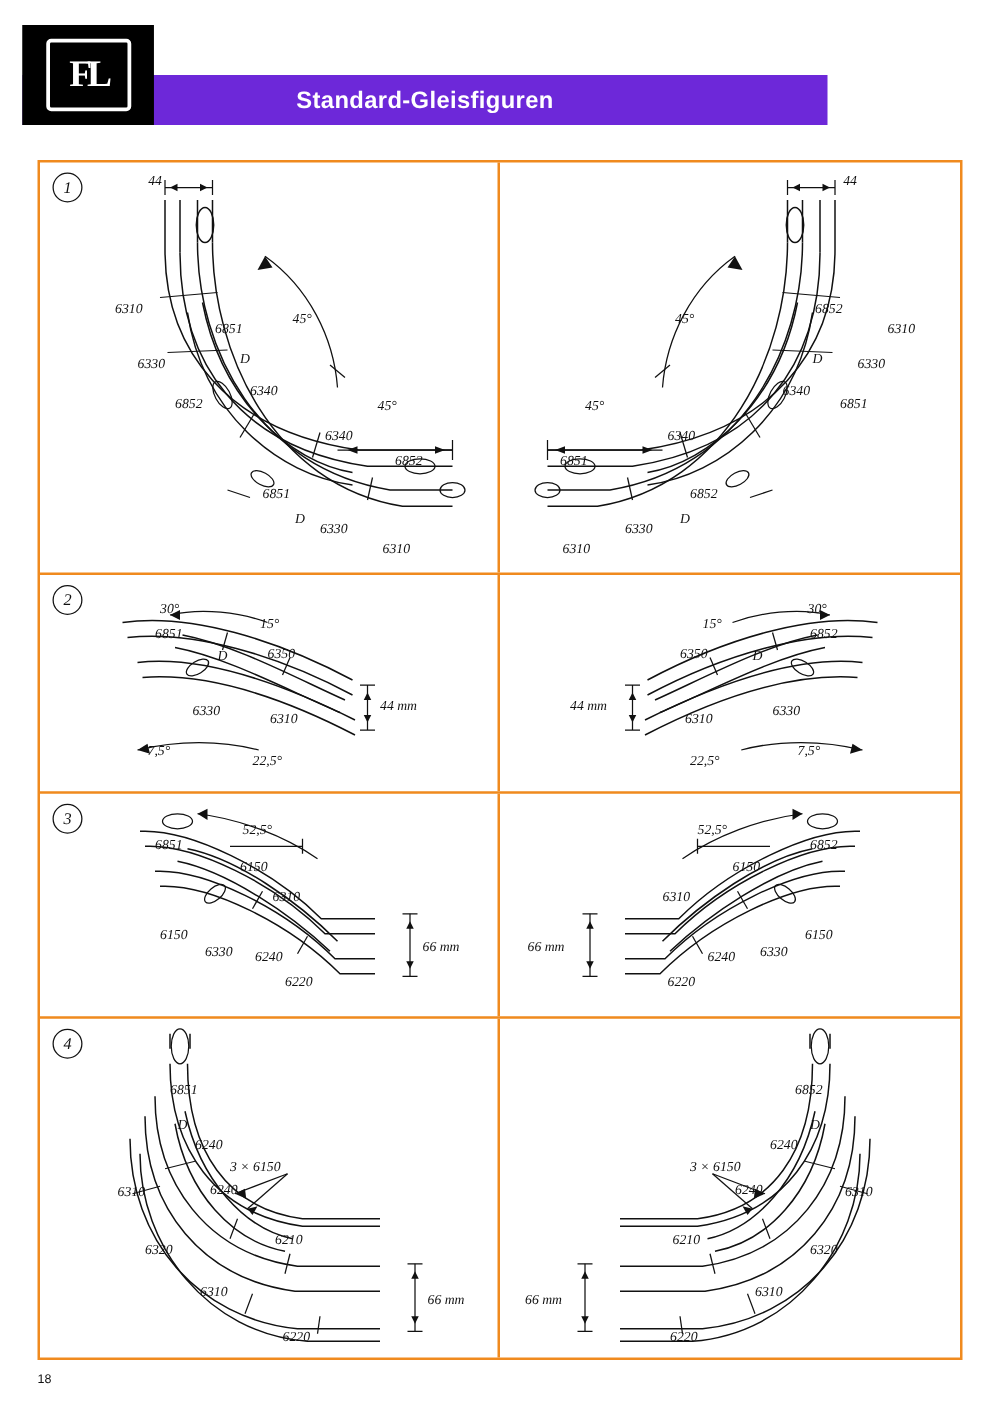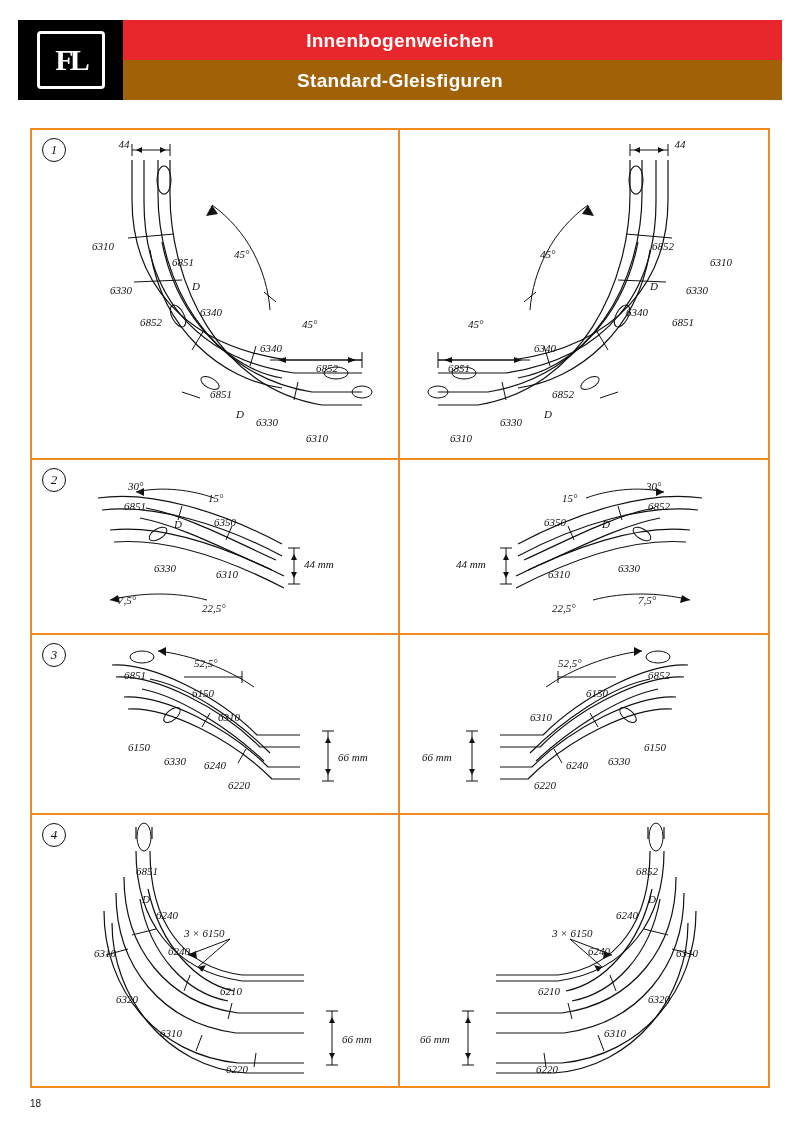--- a/index.html
+++ b/index.html
@@ -11,21 +11,21 @@
     overflow:hidden;
   }
   
   .header{
     position:absolute;left:18px;top:20px;width:764px;height:80px;
   }
   .band-red{
     position:absolute;left:0;top:0;width:764px;height:40px;background:#e8272c;
   }
   .band-blue{
-    position:absolute;left:0;top:40px;width:764px;height:40px;background:#a16207;
+    position:absolute;left:0;top:40px;width:644px;height:40px;background:#6d28d9;
   }
   .band-red .bt, .band-blue .bt{
     position:absolute;left:0;right:0;text-align:center;
     color:#ffffff;font-weight:bold;font-size:19px;letter-spacing:.3px;
     font-family:"Liberation Sans", sans-serif;
   }
   .band-red .bt{top:10px;}
   .band-blue .bt{top:10px;}
   .logo-box{
     position:absolute;left:0;top:0;width:105px;height:80px;background:#000;
@@ -62,23 +62,20 @@
   }
   .pagenum{
     position:absolute;left:30px;top:1098px;font-size:10px;color:#111;
     font-family:"Liberation Sans", sans-serif;
   }
 </style>
 </head>
 <body>
 
 <div class="header">
-  <div class="band-red">
-    <div class="bt">Innenbogenweichen</div>
-  </div>
   <div class="band-blue">
     <div class="bt">Standard-Gleisfiguren</div>
   </div>
   <div class="logo-box">
     <div class="logo-inner">
       <span>FL</span>
     </div>
   </div>
 </div>
 

